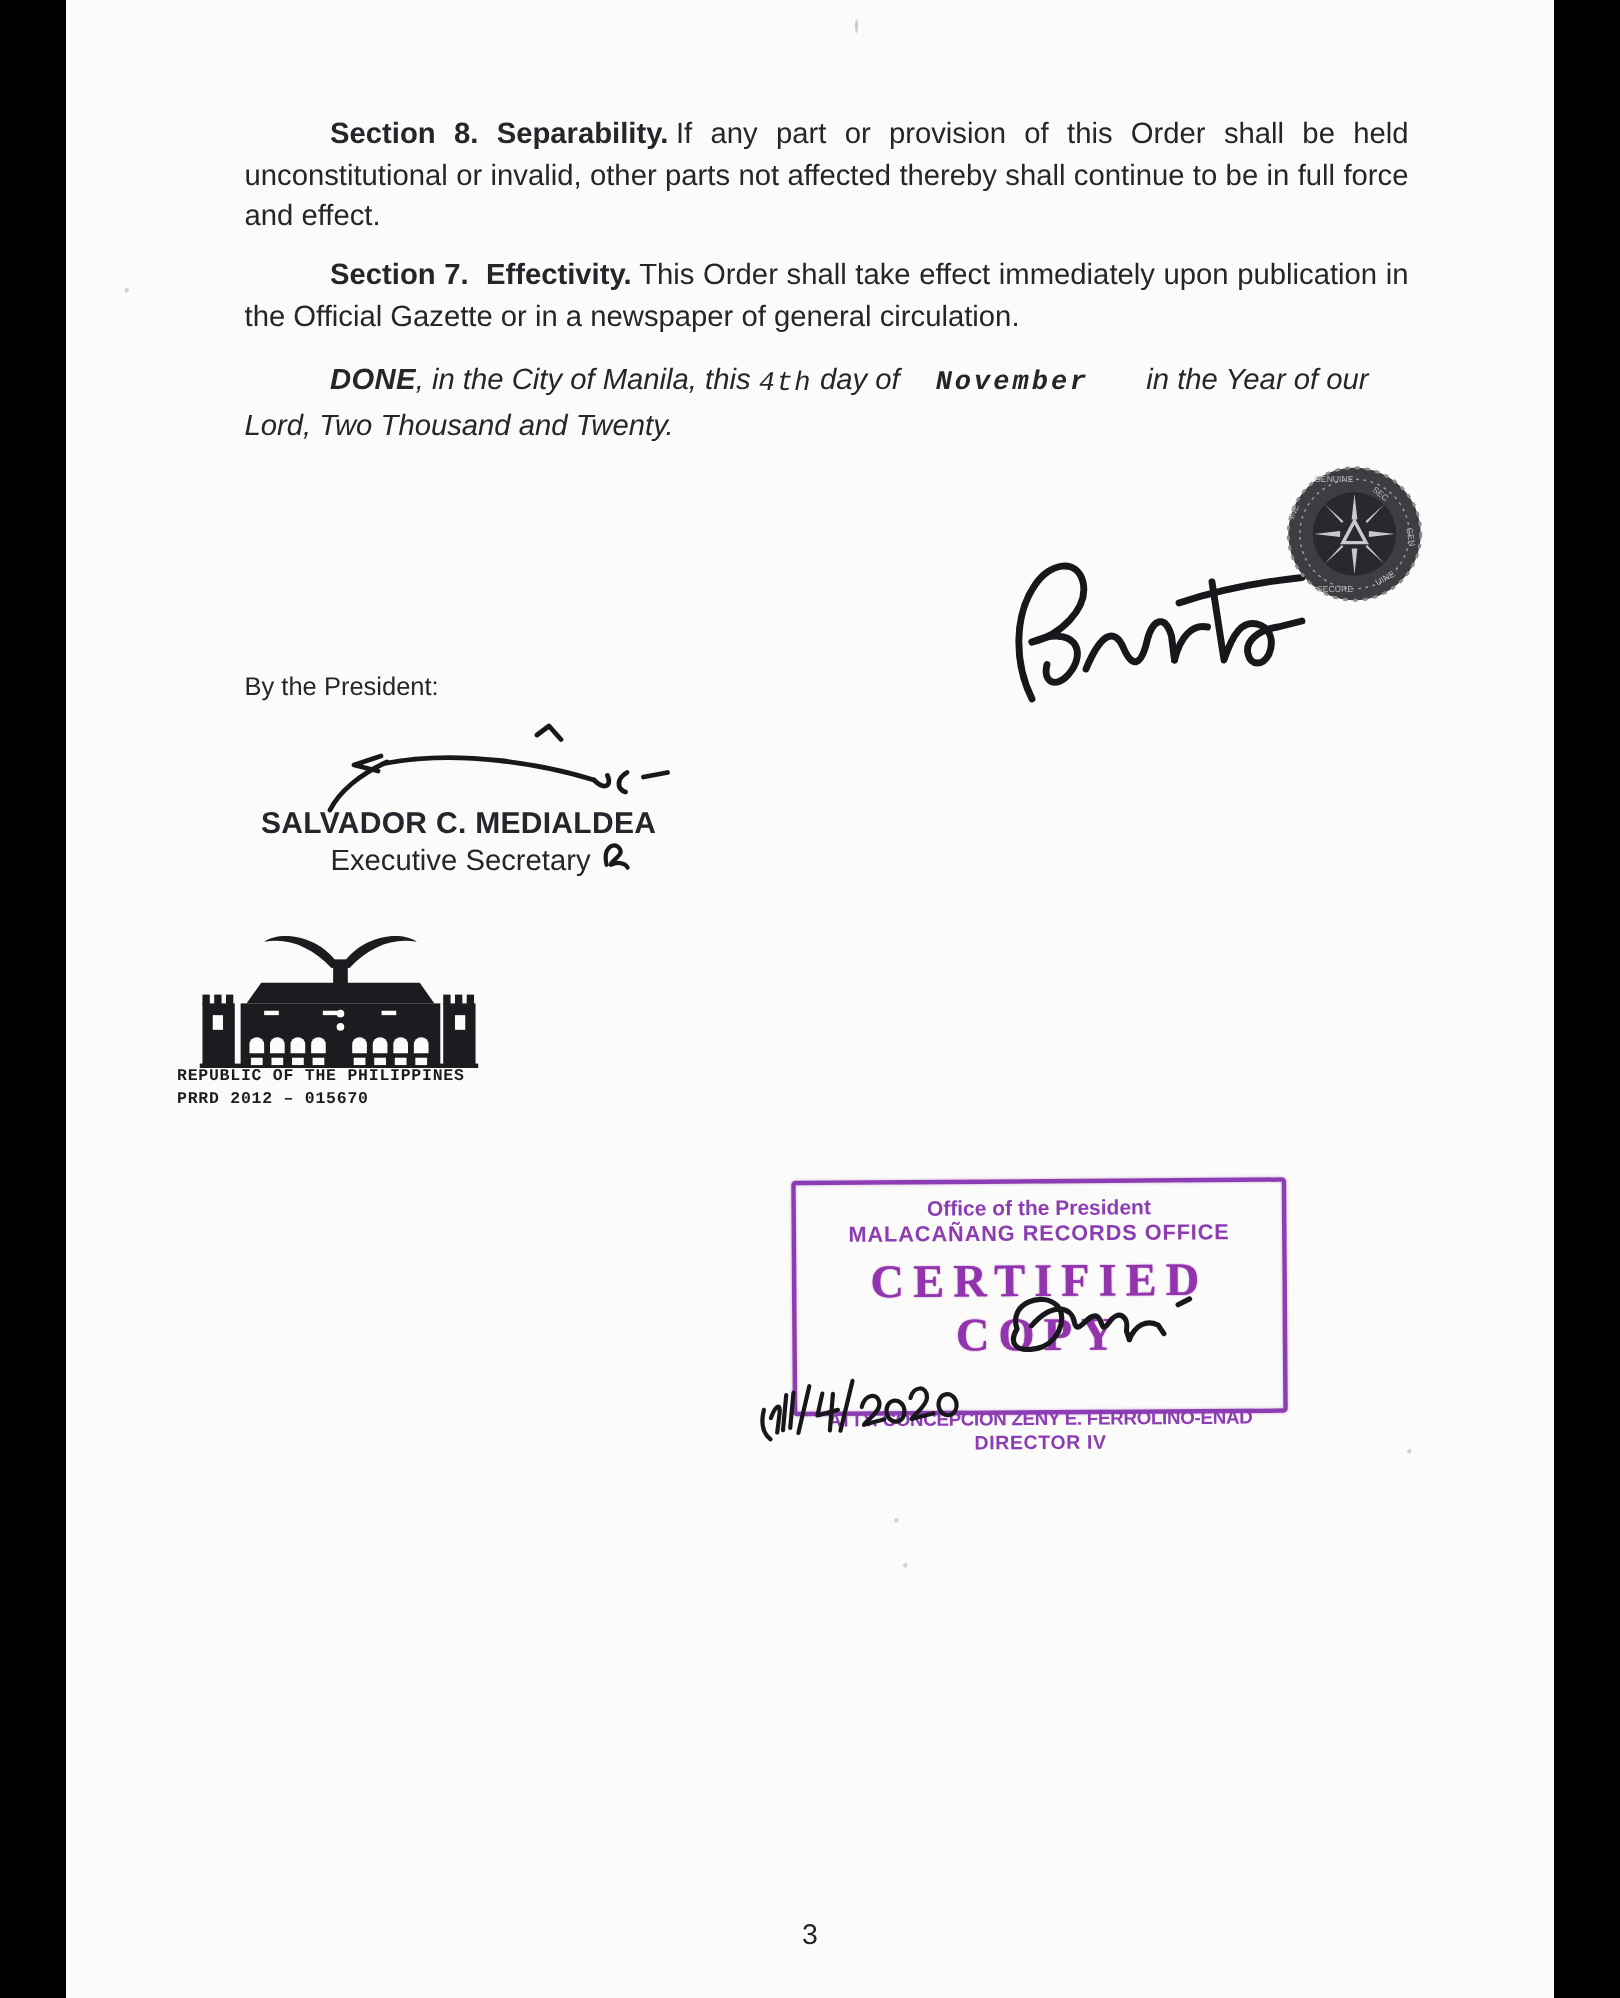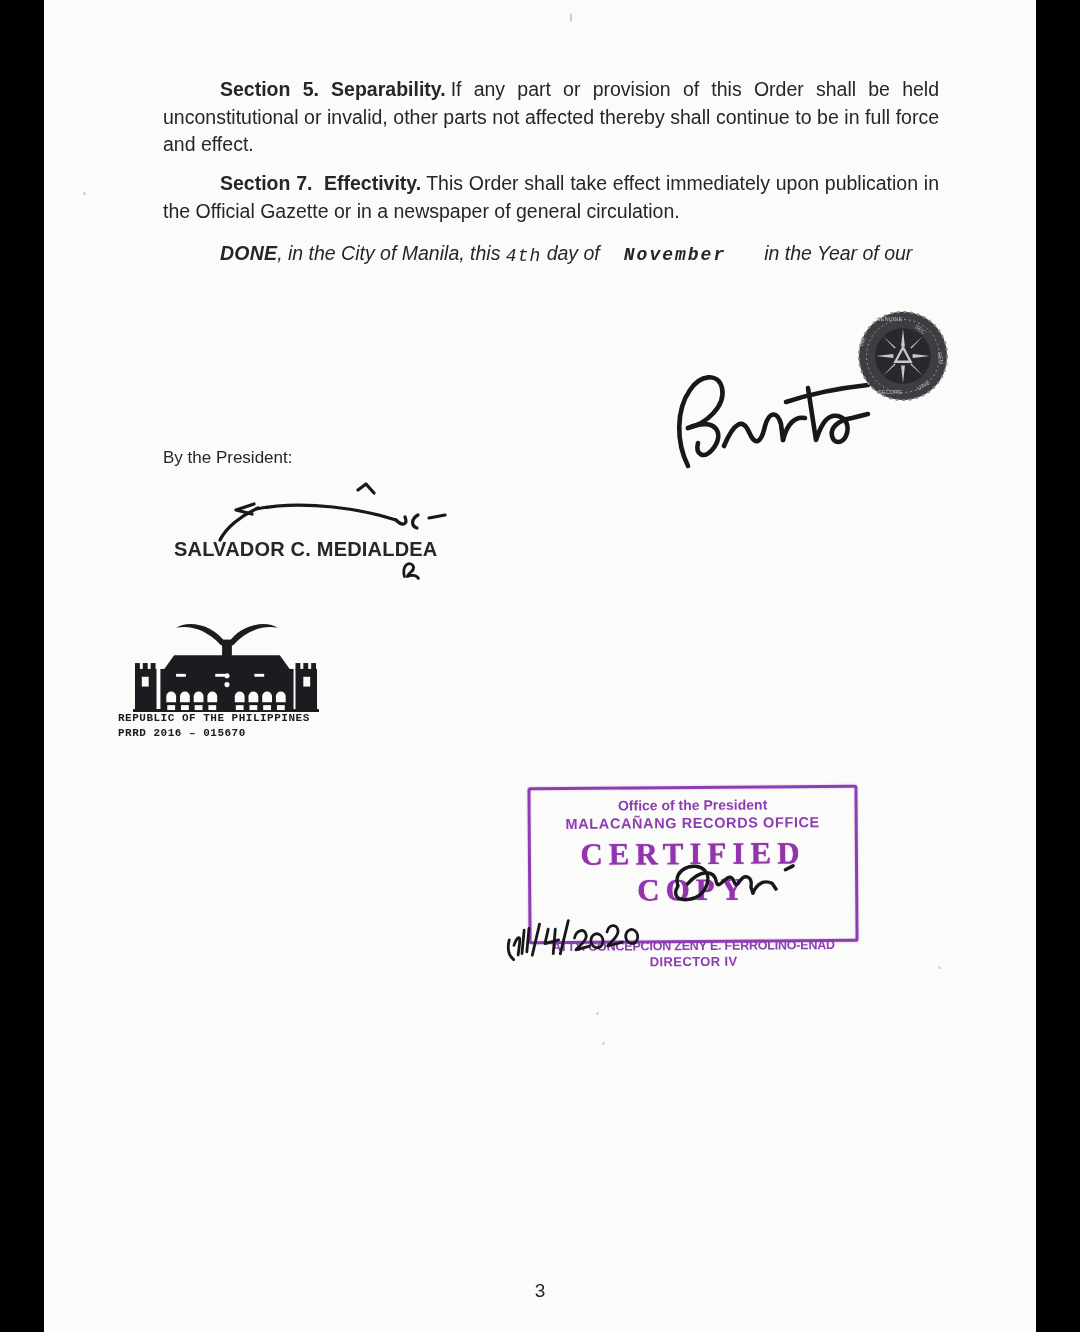--- a/index.html
+++ b/index.html
@@ -64,27 +64,27 @@
 
 <div class="scan-band band-left"></div>
 <div class="scan-band band-right"></div>
 
 <div class="speck" style="left:570px;top:13px;width:2px;height:9px;opacity:.5"></div>
 <div class="speck" style="left:83px;top:192px;width:3px;height:3px;opacity:.45"></div>
 <div class="speck" style="left:596px;top:1012px;width:3px;height:3px;opacity:.4"></div>
 <div class="speck" style="left:602px;top:1042px;width:3px;height:3px;opacity:.4"></div>
 <div class="speck" style="left:938px;top:966px;width:3px;height:3px;opacity:.4"></div>
 
-<p class="para" style="top:76px;"><span class="head">Section 5. Separability.</span><span>If any part or provision of this Order shall be held unconstitutional or invalid, other parts not affected thereby shall continue to be in full force and effect.</span></p>
+<p class="para" style="top:76px;"><span class="head">Section 8. Separability.</span><span>If any part or provision of this Order shall be held unconstitutional or invalid, other parts not affected thereby shall continue to be in full force and effect.</span></p>
 
 <p class="para" style="top:170px;"><span class="head">Section 7.&nbsp; Effectivity.</span><span>This Order shall take effect immediately upon publication in the Official Gazette or in a newspaper of general circulation.</span></p>
 
 <p class="para" style="top:240px;font-style:italic;"><b>DONE</b><span>, in the City of Manila, this</span>
 <span class="mono day">4th</span>
-<span>day of</span><span class="gap1"></span><span class="mono month">November</span><span class="gap2"></span><span>in the Year of our</span><br></p>
+<span>day of</span><span class="gap1"></span><span class="mono month">November</span><span class="gap2"></span><span>in the Year of our</span><br><span>Lord, Two Thousand and Twenty.</span></p>
 
 <svg style="left:668px;top:358px;" width="205" height="112" viewBox="0 0 205 112">
   <g class="stroke" stroke-width="4.6">
     <path d="M20,108 C8,84 8,52 22,32 C32,17 50,14 54,30 C58,48 38,66 20,70"></path>
     <path d="M20,70 C48,58 58,76 44,92 C36,101 27,97 30,85"></path>
     <path d="M56,88 C66,64 75,60 81,74 C87,88 93,86 97,68 C101,54 109,52 113,66 L115,82"></path>
     <path d="M115,82 C119,66 127,58 137,60"></path>
     <path d="M140,30 L148,82 C154,64 160,56 170,58 C178,60 182,68 178,78 C174,86 166,86 164,78 C162,70 170,62 184,60 L200,56"></path>
     <path d="M118,44 C142,36 172,30 200,27"></path>
   </g>
@@ -127,20 +127,21 @@
     <path d="M58,22 L40,28 L56,32"></path>
     <path d="M162,8 L170,2 L178,11"></path>
     <path d="M200,38 C207,45 212,42 209,35"></path>
     <path d="M222,33 C215,37 215,44 221,46"></path>
     <path d="M233,36 L249,33"></path>
   </g>
 </svg>
 
 <div class="sig-name">
   <span class="nm">SALVADOR C. MEDIALDEA</span>
+  <span class="ti">Executive Secretary</span>
 </div>
 
 <svg style="left:396px;top:556px;" width="28" height="28" viewBox="0 0 30 30">
   <path class="stroke" stroke-width="3" d="M9,22 C6,10 14,5 18,10 C22,15 13,18 12,22 C16,20 22,20 24,24"></path>
 </svg>
 
 <svg style="left:133px;top:620px;" width="186" height="92" viewBox="0 0 190 94">
   <g fill="#1c1c20">
     <path d="M95,24 C82,4 56,0 44,8 C60,5 76,11 90,26 Z"></path>
     <path d="M97,24 C110,4 136,0 148,8 C132,5 116,11 102,26 Z"></path>
@@ -179,21 +180,21 @@
         <rect x="119" y="87" width="8" height="5"></rect>
       <rect x="133" y="87" width="8" height="5"></rect>
         <rect x="147" y="87" width="8" height="5"></rect>
       <rect x="44" y="55" width="10" height="3"></rect>
         <rect x="84" y="55" width="10" height="3"></rect>
         <rect x="124" y="55" width="10" height="3"></rect>
     </g>
   </g>
 </svg>
 <p class="palace-text palace-l1">REPUBLIC OF THE PHILIPPINES</p>
-<p class="palace-text palace-l2">PRRD 2016 – 015670</p>
+<p class="palace-text palace-l2">PRRD 2012 – 015670</p>
 
 <div class="stamp">
   <div class="l1">Office of the President</div>
   <div class="l2">MALACAÑANG RECORDS OFFICE</div>
   <div class="cert">CERTIFIED COPY</div>
   <div class="atty">ATTY. CONCEPCION ZENY E. FERROLINO-ENAD</div>
   <div class="dir">DIRECTOR IV</div>
   <svg style="left:112px;top:68px;" width="158" height="48" viewBox="0 0 160 50">
     <g class="stroke" stroke-width="3.6">
       <path d="M34,30 C28,12 52,4 62,14 C70,23 62,42 46,44 C33,46 28,40 34,30"></path>

